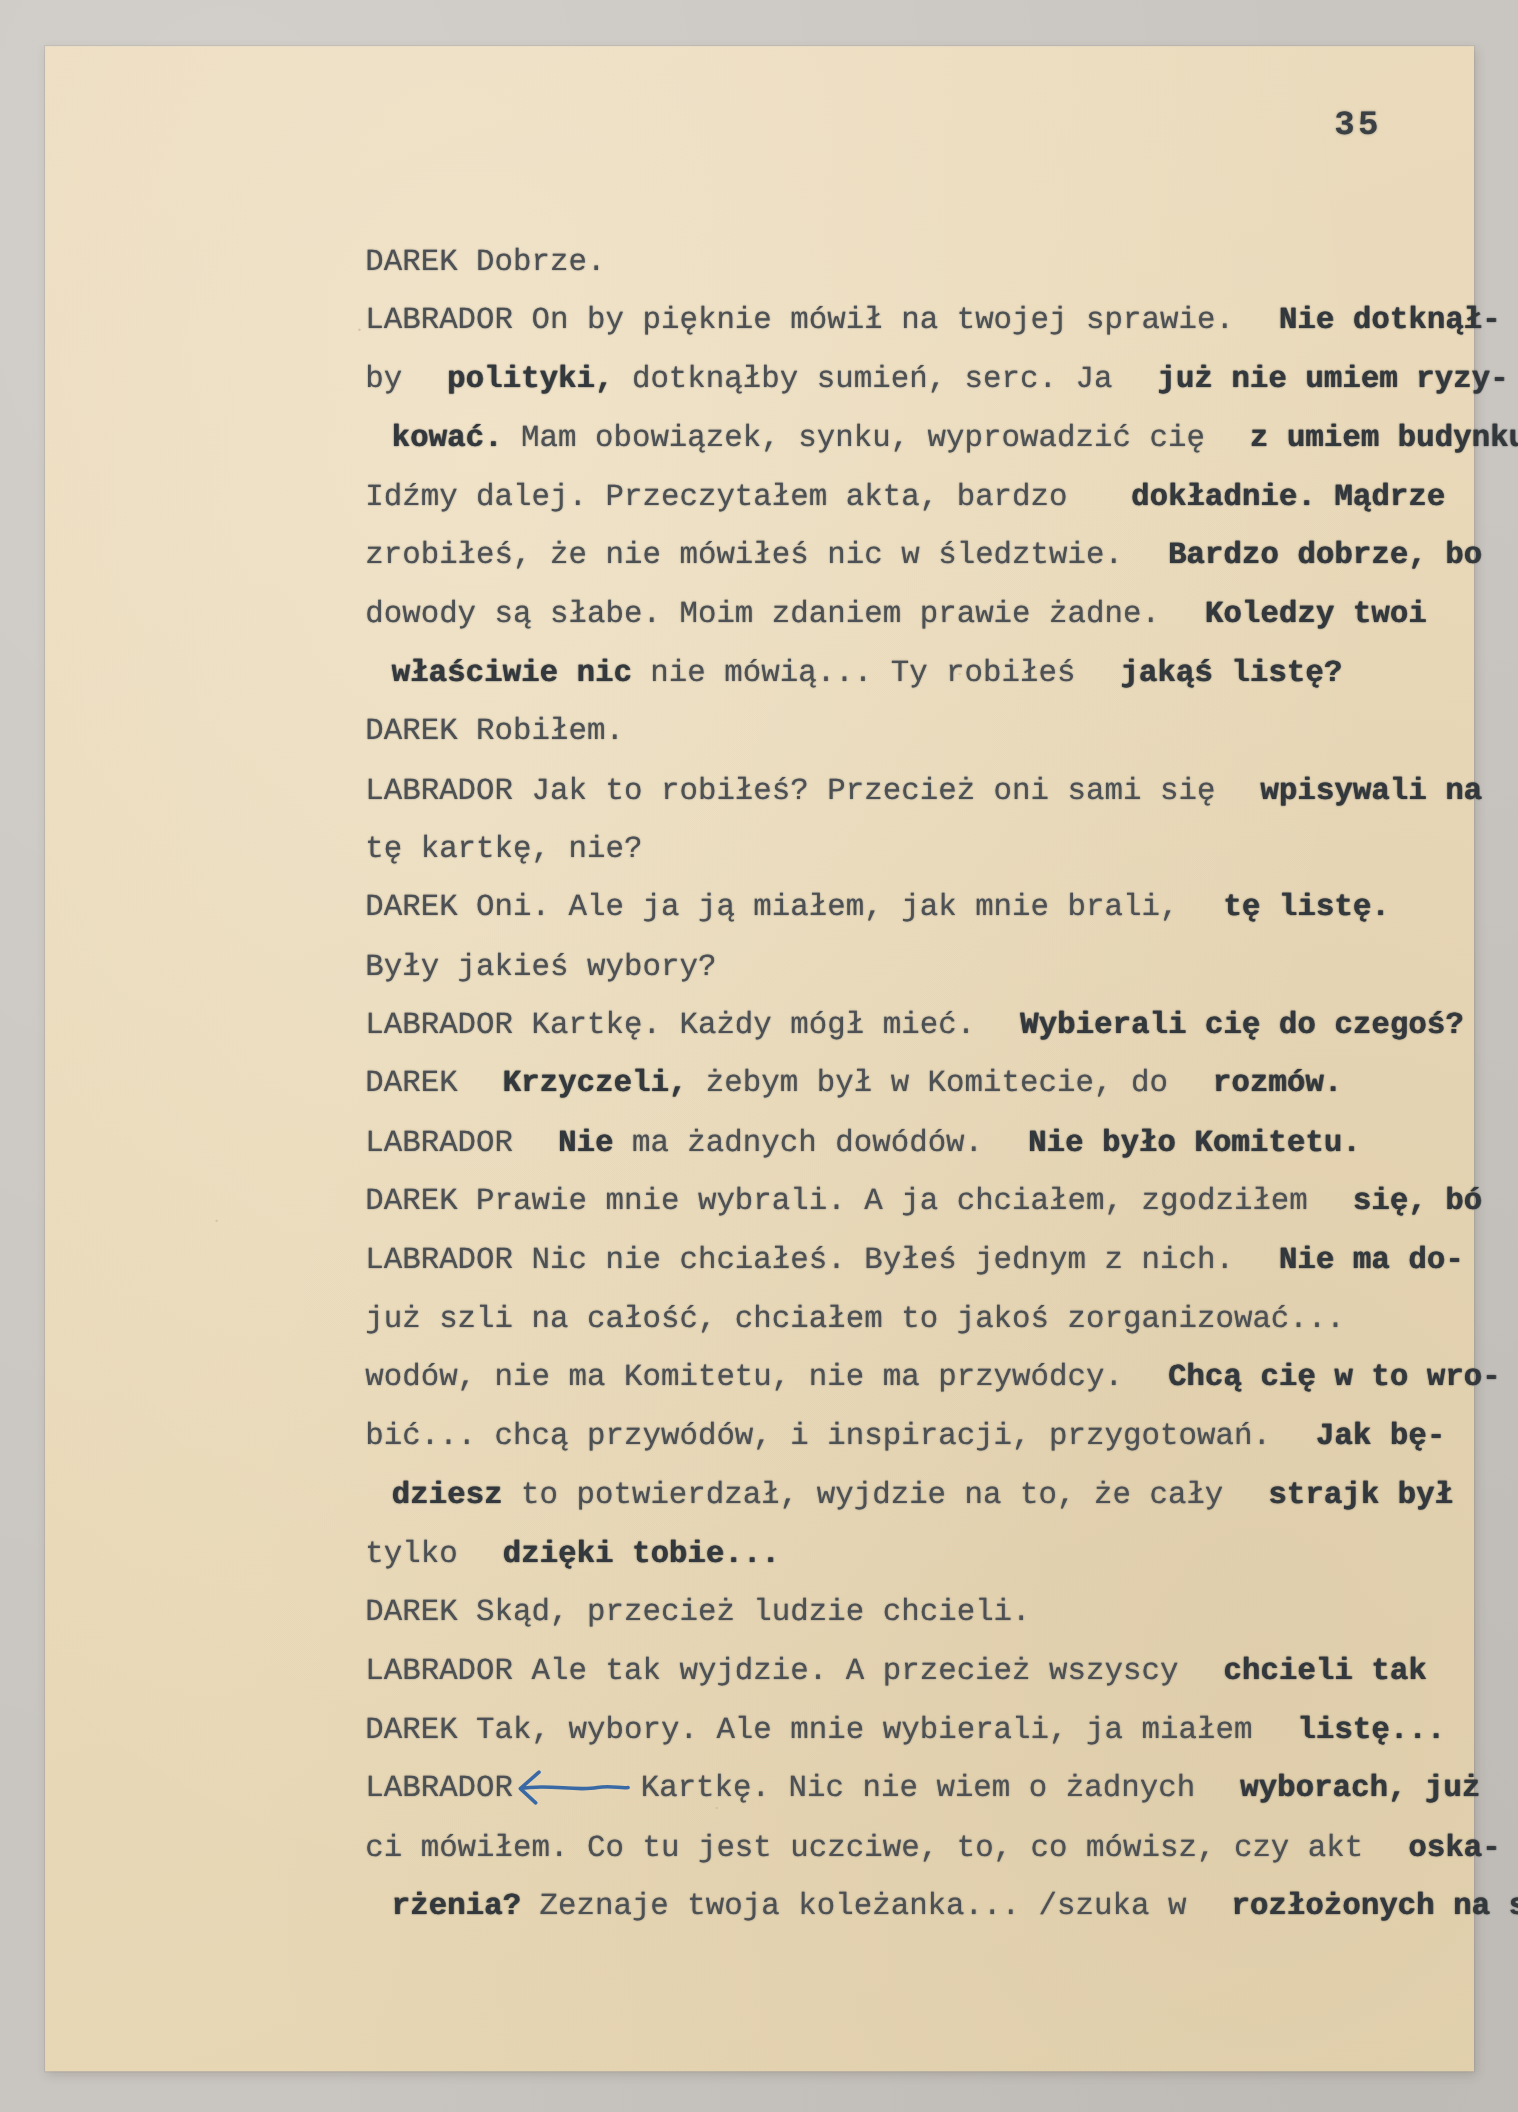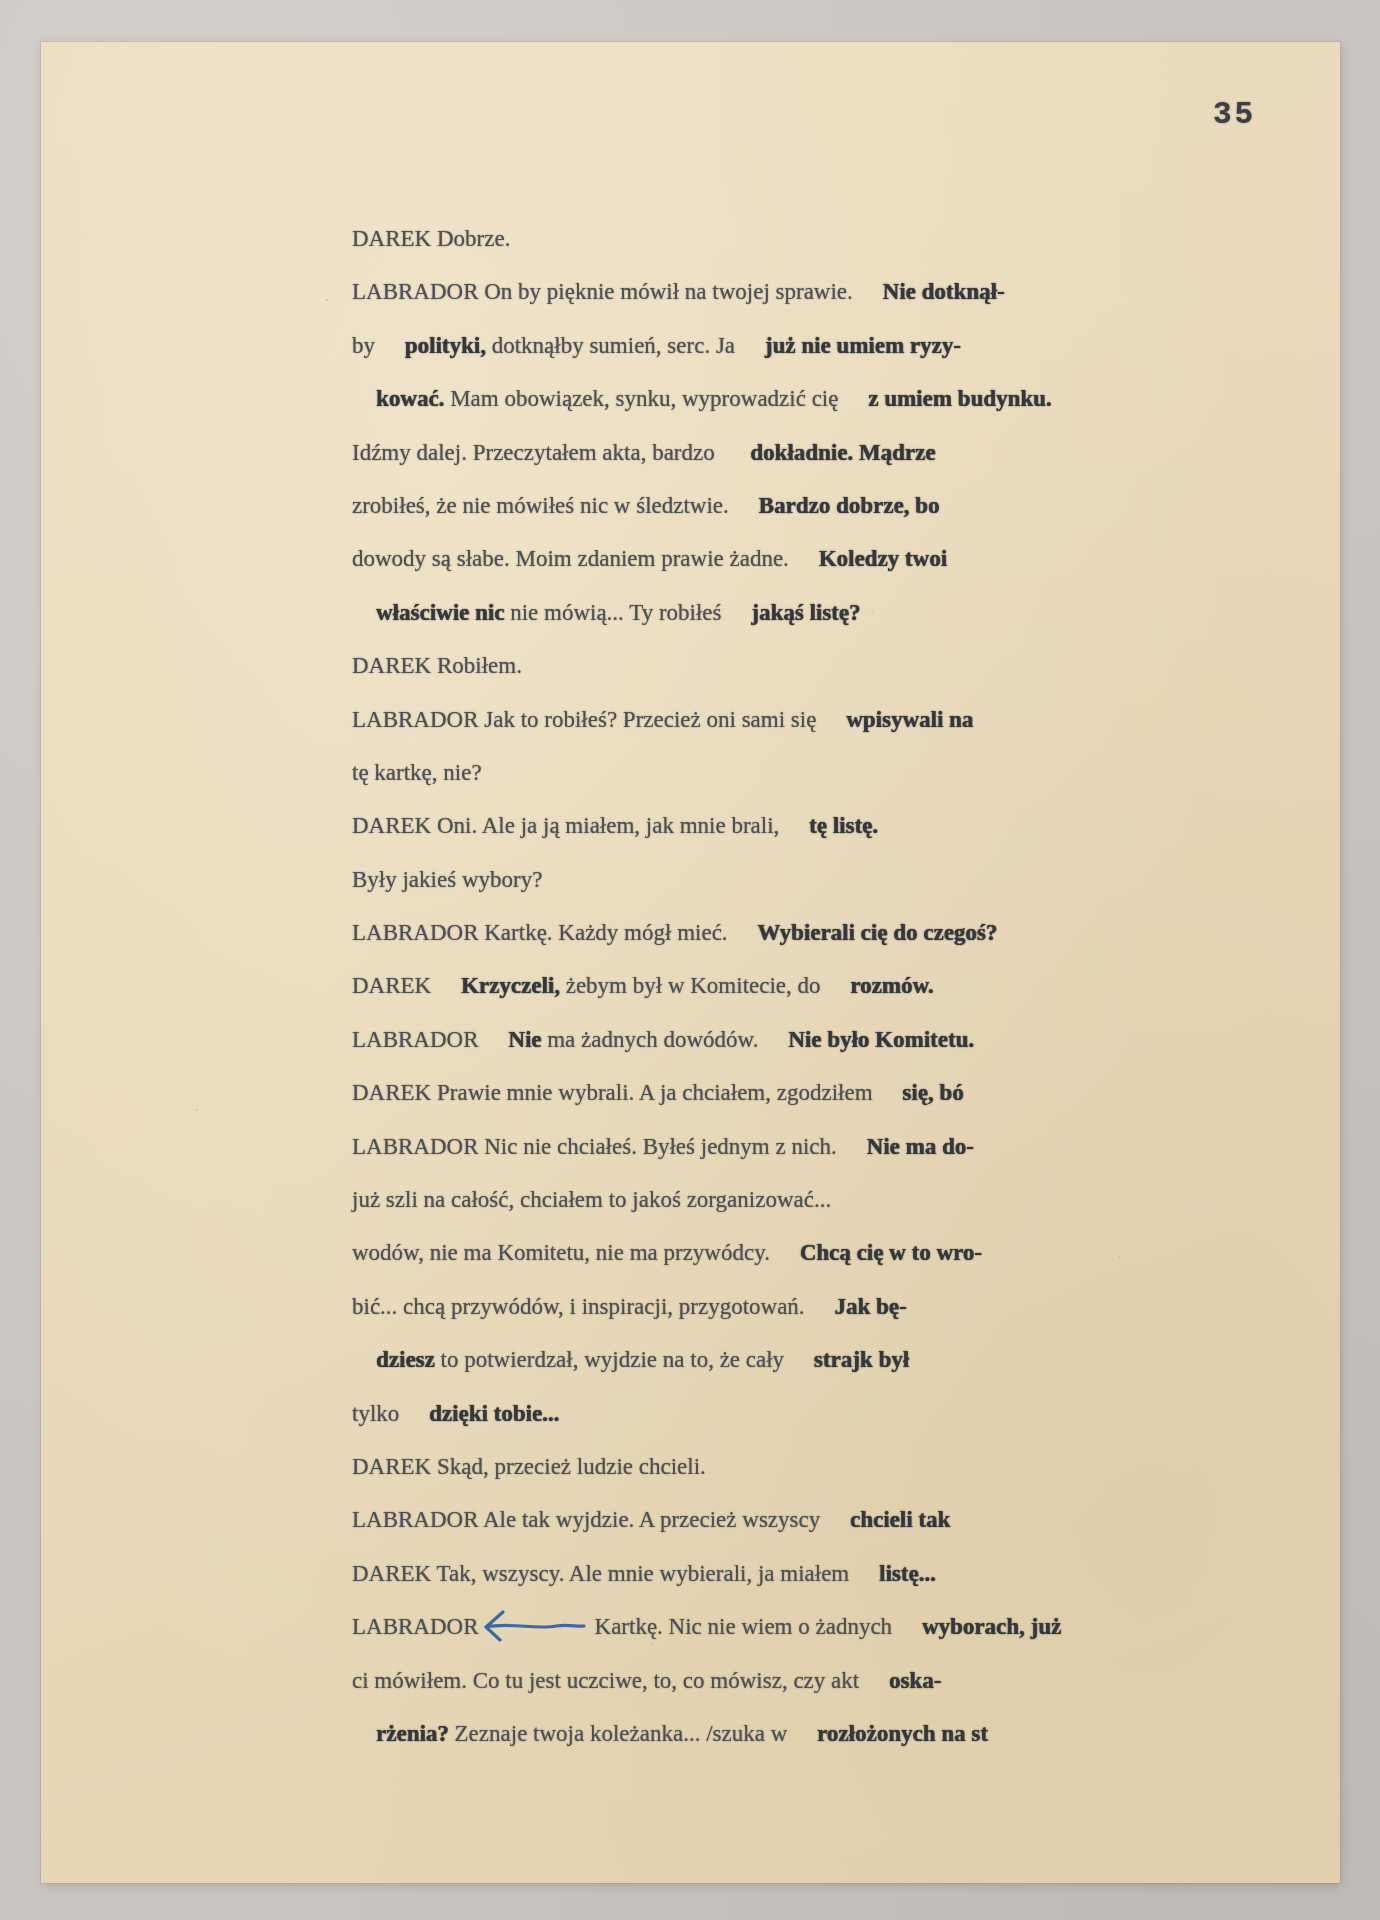--- a/index.html
+++ b/index.html
@@ -45,24 +45,23 @@
     text-shadow:0 0 2px rgba(59,64,68,.65);
     margin-left:32px;
   }
   .typescript{
     position:absolute;left:332px;top:212px;width:1010px;
     filter:blur(0.3px);
   }
   .line{
     white-space:pre;
     height:53.4px;line-height:53.4px;
-    font-family:Liberation Serif, serif;
-    font-size:23px;
+    font-family:Liberation Mono, monospace;
+    font-size:28px;
     color:#4d5154;
-    margin-left:20px;
   }
   .seg{ text-shadow:0 0 1.4px rgba(77,81,84,.85); }
   .seg.bold{
     font-weight:700;color:#33383c;
     text-shadow:0 0 1.6px rgba(45,50,54,.9), 0.6px 0 0 rgba(45,50,54,.55);
     padding-left:24px;
   }
   .arrow-icon{
     display:inline-block;
     width:106px;height:34px;
@@ -96,20 +95,20 @@
       <div class="line"><span class="seg">LABRADOR </span><span class="seg bold">Nie</span><span class="seg"> ma żadnych dowódów. </span><span class="seg bold">Nie było Komitetu.</span></div>
       <div class="line"><span class="seg">DAREK Prawie mnie wybrali. A ja chciałem, zgodziłem </span><span class="seg bold">się, bó</span></div>
       <div class="line"><span class="seg">LABRADOR Nic nie chciałeś. Byłeś jednym z nich. </span><span class="seg bold">Nie ma do-</span></div>
       <div class="line"><span class="seg">już szli na całość, chciałem to jakoś zorganizować...</span></div>
       <div class="line"><span class="seg">wodów, nie ma Komitetu, nie ma przywódcy. </span><span class="seg bold">Chcą cię w to wro-</span></div>
       <div class="line"><span class="seg">bić... chcą przywódów, i inspiracji, przygotowań. </span><span class="seg bold">Jak bę-</span></div>
       <div class="line"><span class="seg bold">dziesz</span><span class="seg"> to potwierdzał, wyjdzie na to, że cały </span><span class="seg bold">strajk był</span></div>
       <div class="line"><span class="seg">tylko </span><span class="seg bold">dzięki tobie...</span></div>
       <div class="line"><span class="seg">DAREK Skąd, przecież ludzie chcieli.</span></div>
       <div class="line"><span class="seg">LABRADOR Ale tak wyjdzie. A przecież wszyscy </span><span class="seg bold">chcieli tak</span></div>
-      <div class="line"><span class="seg">DAREK Tak, wszyscy. Ale mnie wybierali, ja miałem </span><span class="seg bold">listę...</span></div>
+      <div class="line"><span class="seg">DAREK Tak, wybory. Ale mnie wybierali, ja miałem </span><span class="seg bold">listę...</span></div>
       <div class="line"><span class="seg">LABRADOR</span><svg viewBox="0 0 106 34" class="arrow-icon">
           <path d="M22 3 L5 18 L19 31 M5 18 C 30 13, 55 21, 75 17 C 88 15, 96 18, 103 17" fill="none" stroke="#3a6aa5" stroke-width="3.2" stroke-linecap="round" stroke-linejoin="round"></path>
         </svg><span class="seg">Kartkę. Nic nie wiem o żadnych </span><span class="seg bold">wyborach, już</span></div>
       <div class="line"><span class="seg">ci mówiłem. Co tu jest uczciwe, to, co mówisz, czy akt </span><span class="seg bold">oska-</span></div>
       <div class="line"><span class="seg bold">rżenia?</span><span class="seg"> Zeznaje twoja koleżanka... /szuka w </span><span class="seg bold">rozłożonych na st</span></div>
     </div>
 </div>
 
 </body></html>

